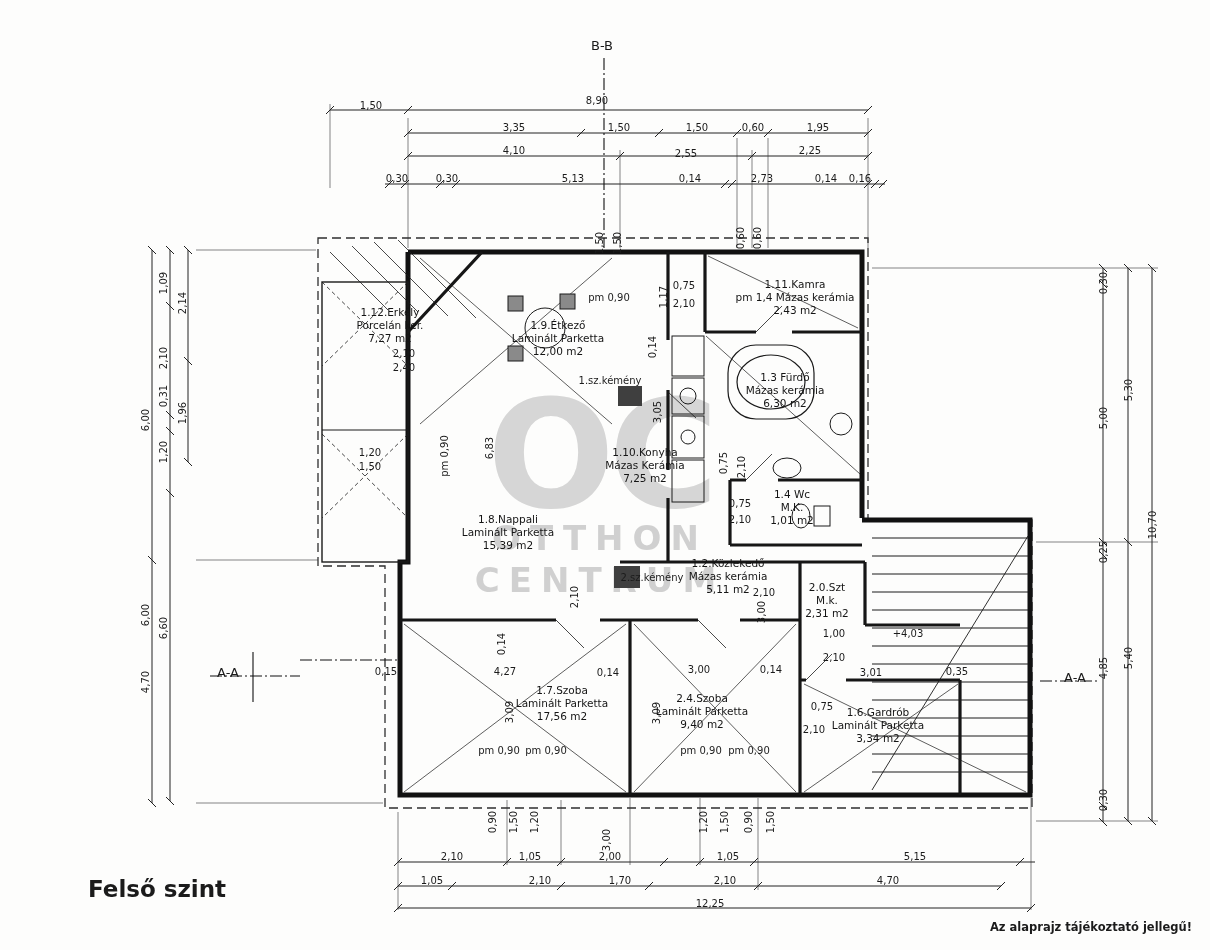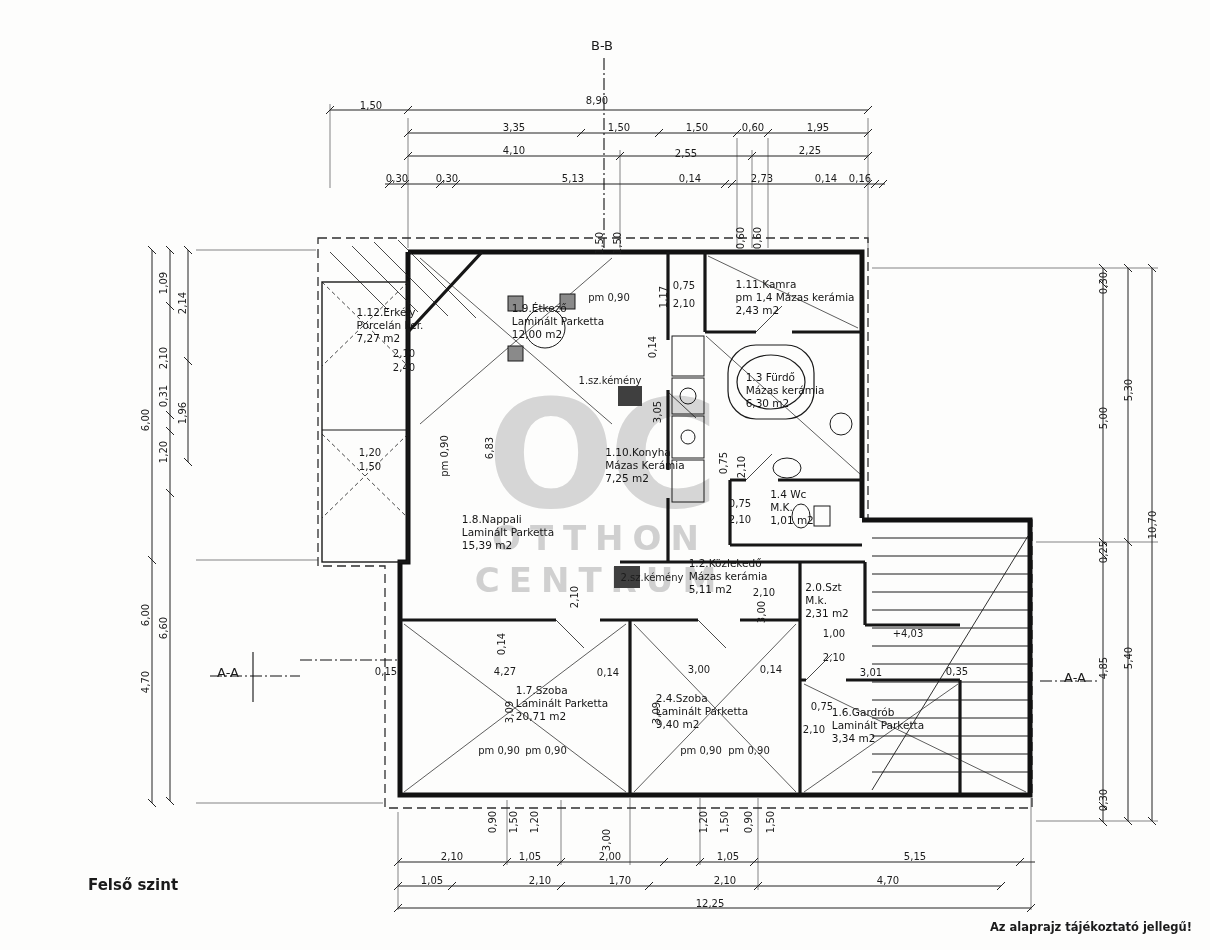--- a/index.html
+++ b/index.html
@@ -3,27 +3,27 @@
 <meta charset="utf-8">
 <style>
   html,body{margin:0;padding:0;background:#ffffff;}
   .page{position:relative;width:1210px;height:950px;background:#fdfdfc;overflow:hidden;
         font-family:"DejaVu Sans", sans-serif;color:#1b1b1b;}
   svg{position:absolute;left:0;top:0;}
   .t{position:absolute;transform:translate(-50%,-50%);font-size:10px;white-space:nowrap;color:#1b1b1b;z-index:3;}
   .v{transform:translate(-50%,-50%) rotate(-90deg);}
   .b{font-weight:normal;}
   .big{font-size:13px;}
-  .room{position:absolute;transform:translate(-50%,-50%);text-align:left;font-size:10.5px;
+  .room{position:absolute;transform:translate(-50%,-50%);text-align:center;font-size:10.5px;
         line-height:1.25;white-space:nowrap;color:#141414;z-index:3;}
   .room span{display:block;}
   .wm{position:absolute;text-align:center;color:#c6c6c6;z-index:1;}
   .wm-logo{font-size:150px;font-weight:bold;letter-spacing:-6px;opacity:.7;}
   .wm-word{font-size:34px;font-weight:bold;letter-spacing:9px;opacity:.8;}
-  .title{position:absolute;font-size:15px;font-weight:bold;z-index:3;}
+  .title{position:absolute;font-size:23px;font-weight:bold;z-index:3;}
   .disclaimer{position:absolute;font-size:11.5px;font-weight:bold;z-index:3;}
 </style>
 </head>
 <body>
 
 <div class="page">
 
   <div class="wm wm-logo" style="left:600px;top:455px;transform:translate(-50%,-50%);">OC</div>
   <div class="wm wm-word" style="left:600px;top:538px;transform:translate(-50%,-50%);">OTTHON</div>
   <div class="wm wm-word" style="left:600px;top:580px;transform:translate(-50%,-50%);">CENTRUM</div>
@@ -149,21 +149,21 @@
 
   <span class="t b" style="left:610px;top:380px">1.sz.kémény</span>
   <span class="t b" style="left:652px;top:577px">2.sz.kémény</span>
   <span class="t b" style="left:908px;top:633px">+4,03</span>
 
   <div class="room" style="left:390px;top:326px">
     <span>1.12.Erkély</span>
     <span>Porcelán ker.</span>
     <span>7,27 m2</span>
   </div>
-  <div class="room" style="left:558px;top:322px">
+  <div class="room" style="left:558px;top:339px">
     <span>1.9.Étkező</span>
     <span>Laminált Parketta</span>
     <span>12,00 m2</span>
   </div>
   <div class="room" style="left:795px;top:298px">
     <span>1.11.Kamra</span>
     <span>pm 1,4 Mázas kerámia</span>
     <span>2,43 m2</span>
   </div>
   <div class="room" style="left:785px;top:391px">
@@ -192,21 +192,21 @@
     <span>5,11 m2</span>
   </div>
   <div class="room" style="left:827px;top:601px">
     <span>2.0.Szt</span>
     <span>M.k.</span>
     <span>2,31 m2</span>
   </div>
   <div class="room" style="left:562px;top:704px">
     <span>1.7.Szoba</span>
     <span>Laminált Parketta</span>
-    <span>20,71 m2</span>
+    <span>17,56 m2</span>
   </div>
   <div class="room" style="left:702px;top:712px">
     <span>2.4.Szoba</span>
     <span>Laminált Parketta</span>
     <span>9,40 m2</span>
   </div>
   <div class="room" style="left:878px;top:726px">
     <span>1.6.Gardrób</span>
     <span>Laminált Parketta</span>
     <span>3,34 m2</span>

